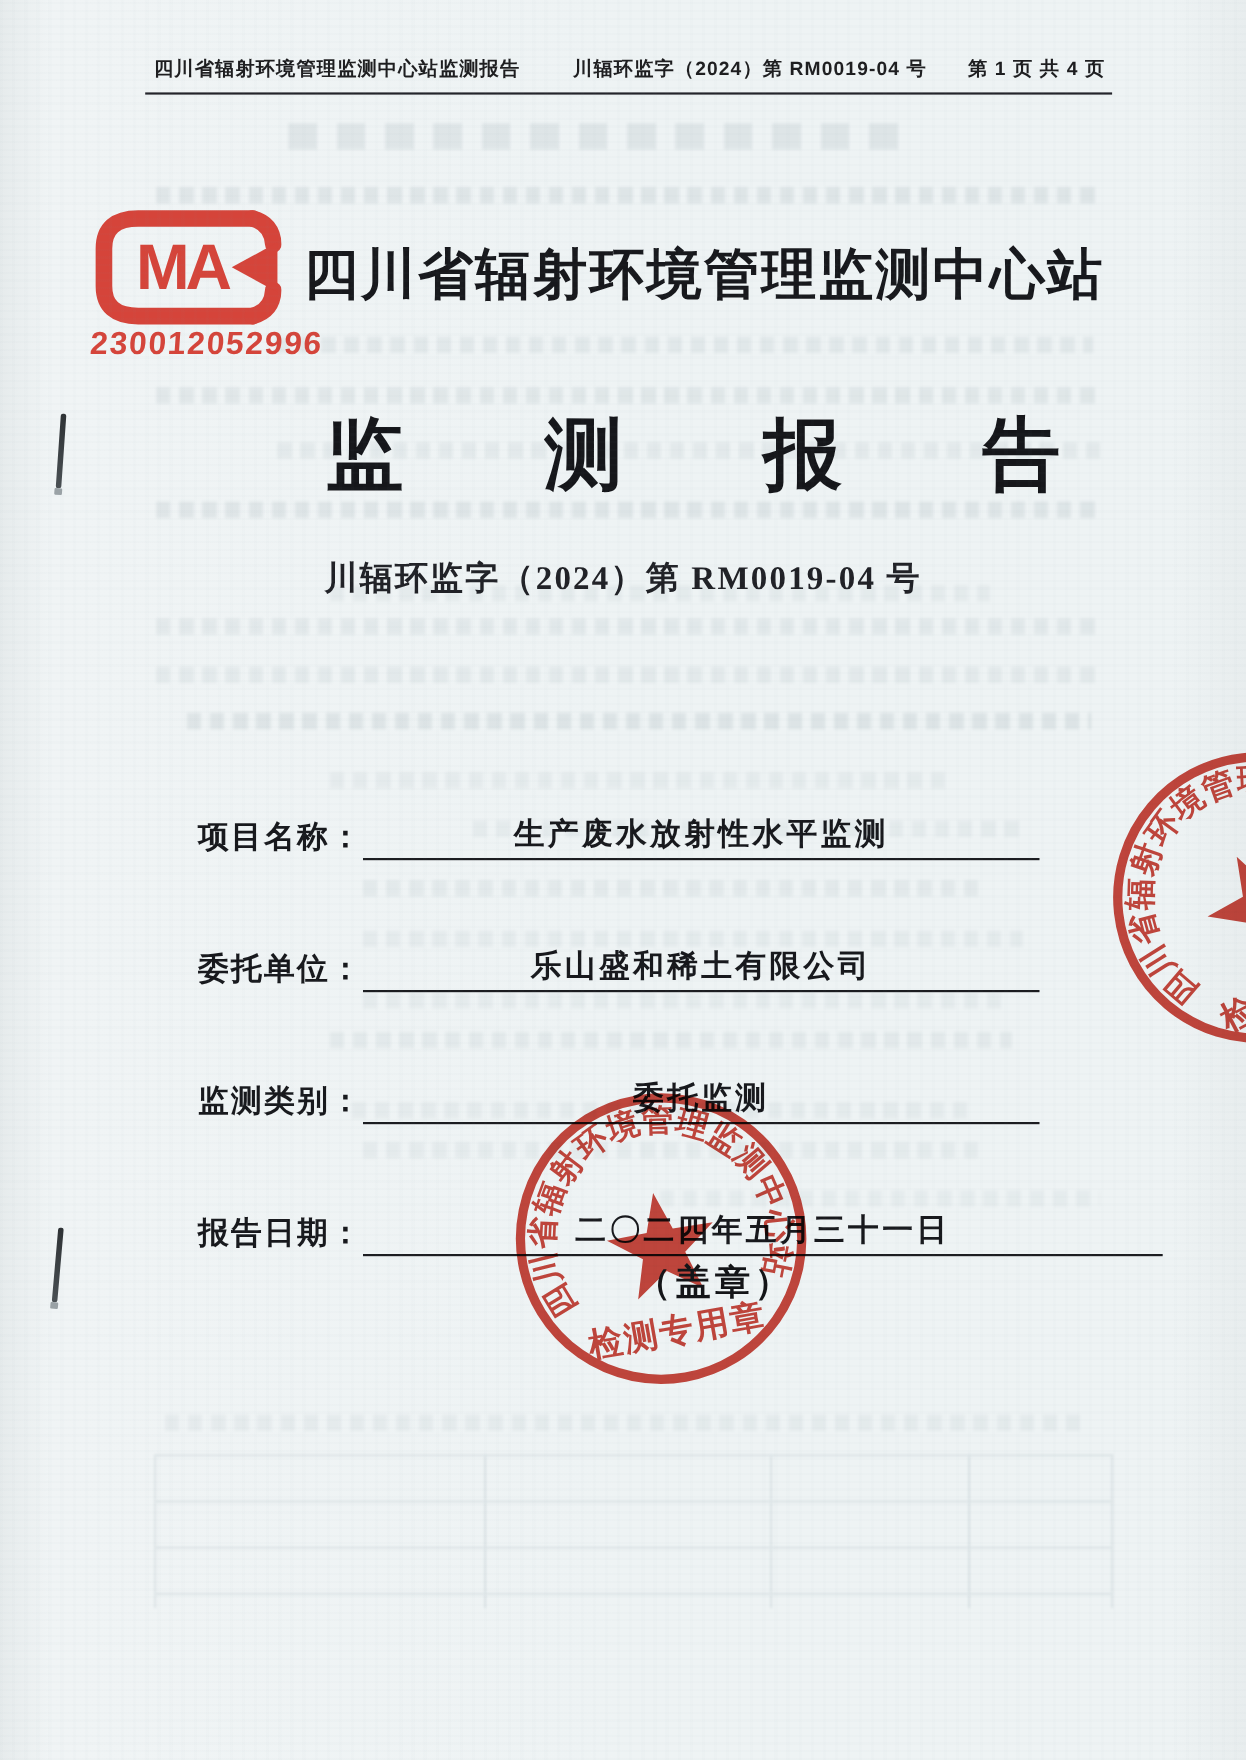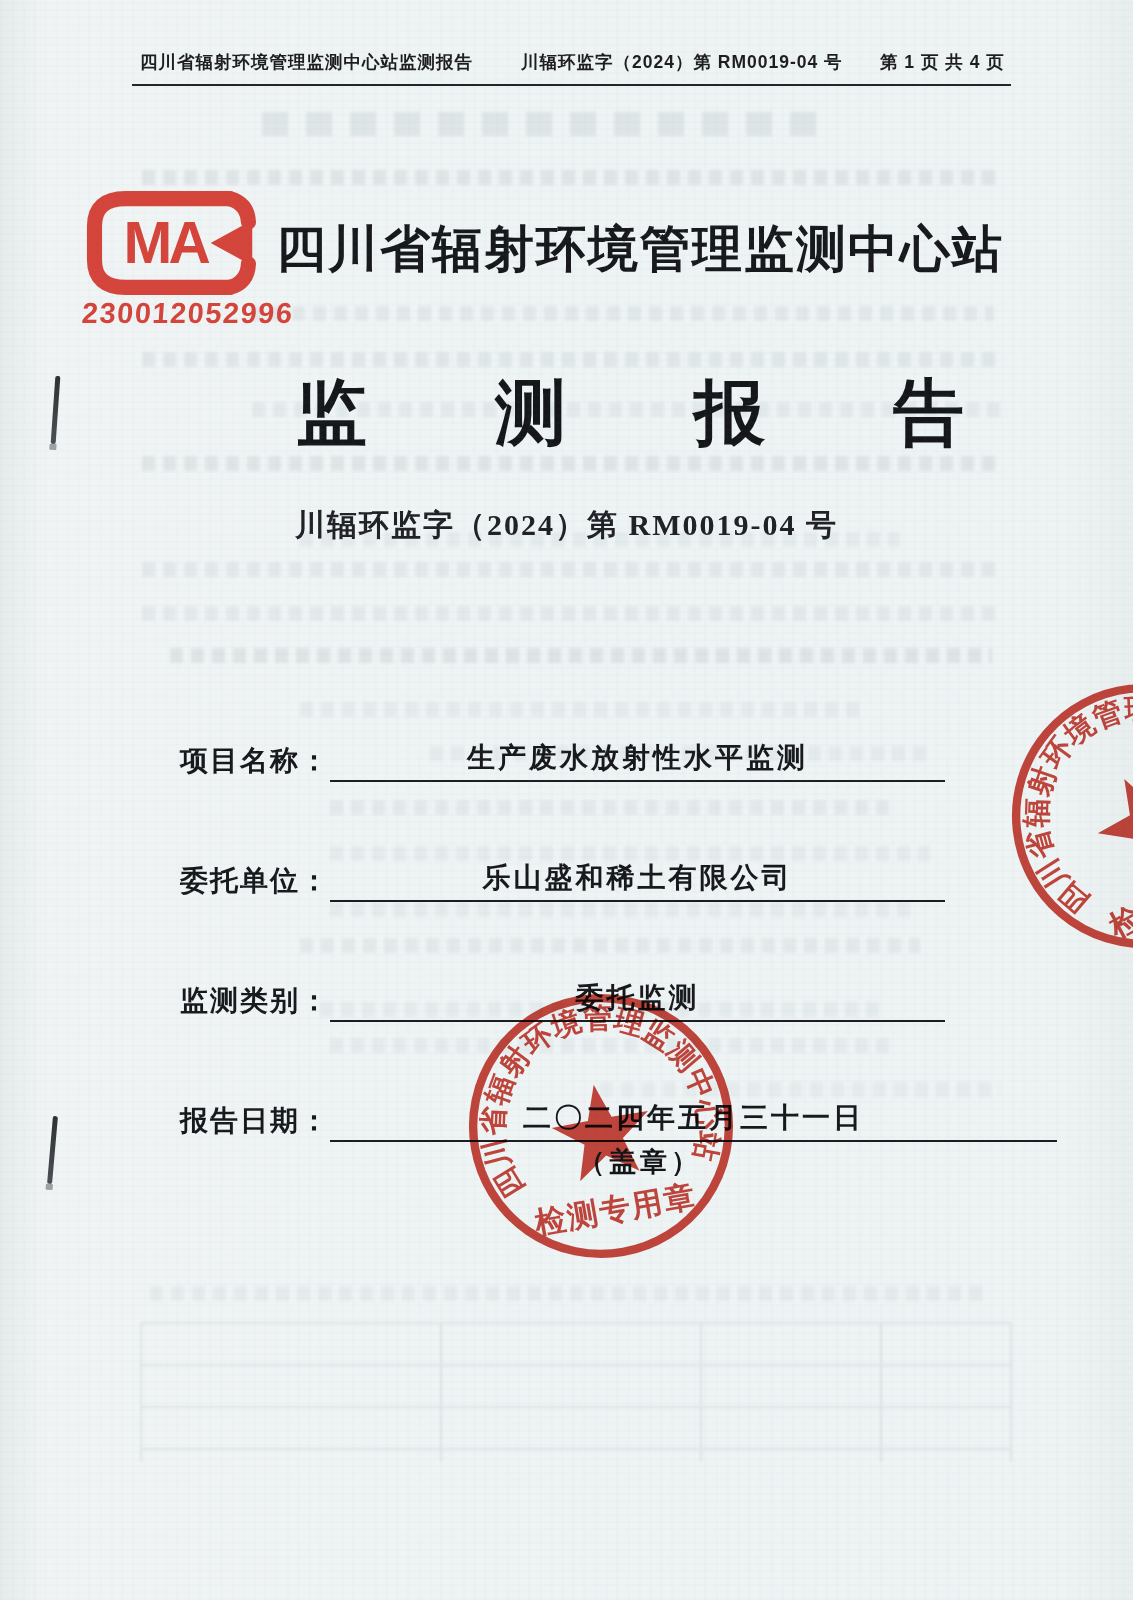--- a/index.html
+++ b/index.html
@@ -45,21 +45,21 @@
   .field-row{position:absolute;left:0;width:1133px;height:46px;}
   .field-label{position:absolute;left:180px;bottom:2px;
                font-family:"Liberation Sans","DejaVu Sans",sans-serif;
                font-weight:bold;font-size:28px;letter-spacing:2px;color:#17181c;}
   .field-line{position:absolute;left:330px;right:188px;bottom:0;
               border-bottom:2.4px solid #1b1c20;text-align:center;}
   .field-row.wide .field-line{right:76px;}
   .field-value{font-size:28px;font-weight:600;letter-spacing:3px;color:#17181c;
                display:inline-block;padding:0 8px 3px;}
 
-  .seal-note{position:absolute;left:578px;top:1144px;font-size:27px;font-weight:700;
+  .seal-note{position:absolute;left:578px;top:1144px;font-size:32px;font-weight:700;
              letter-spacing:4px;color:#141518;z-index:6;}
 
   
   .stamp{position:absolute;width:280px;height:280px;mix-blend-mode:multiply;opacity:.92;z-index:5;}
   .stamp-center{left:461px;top:986px;transform:rotate(-10deg);}
   .stamp-right{left:1004px;top:676px;transform:rotate(-28deg);}
 
   
   .staple{position:absolute;width:5px;height:68px;background:linear-gradient(#2e3235,#4a5054);
           border-radius:2px;z-index:2;}

